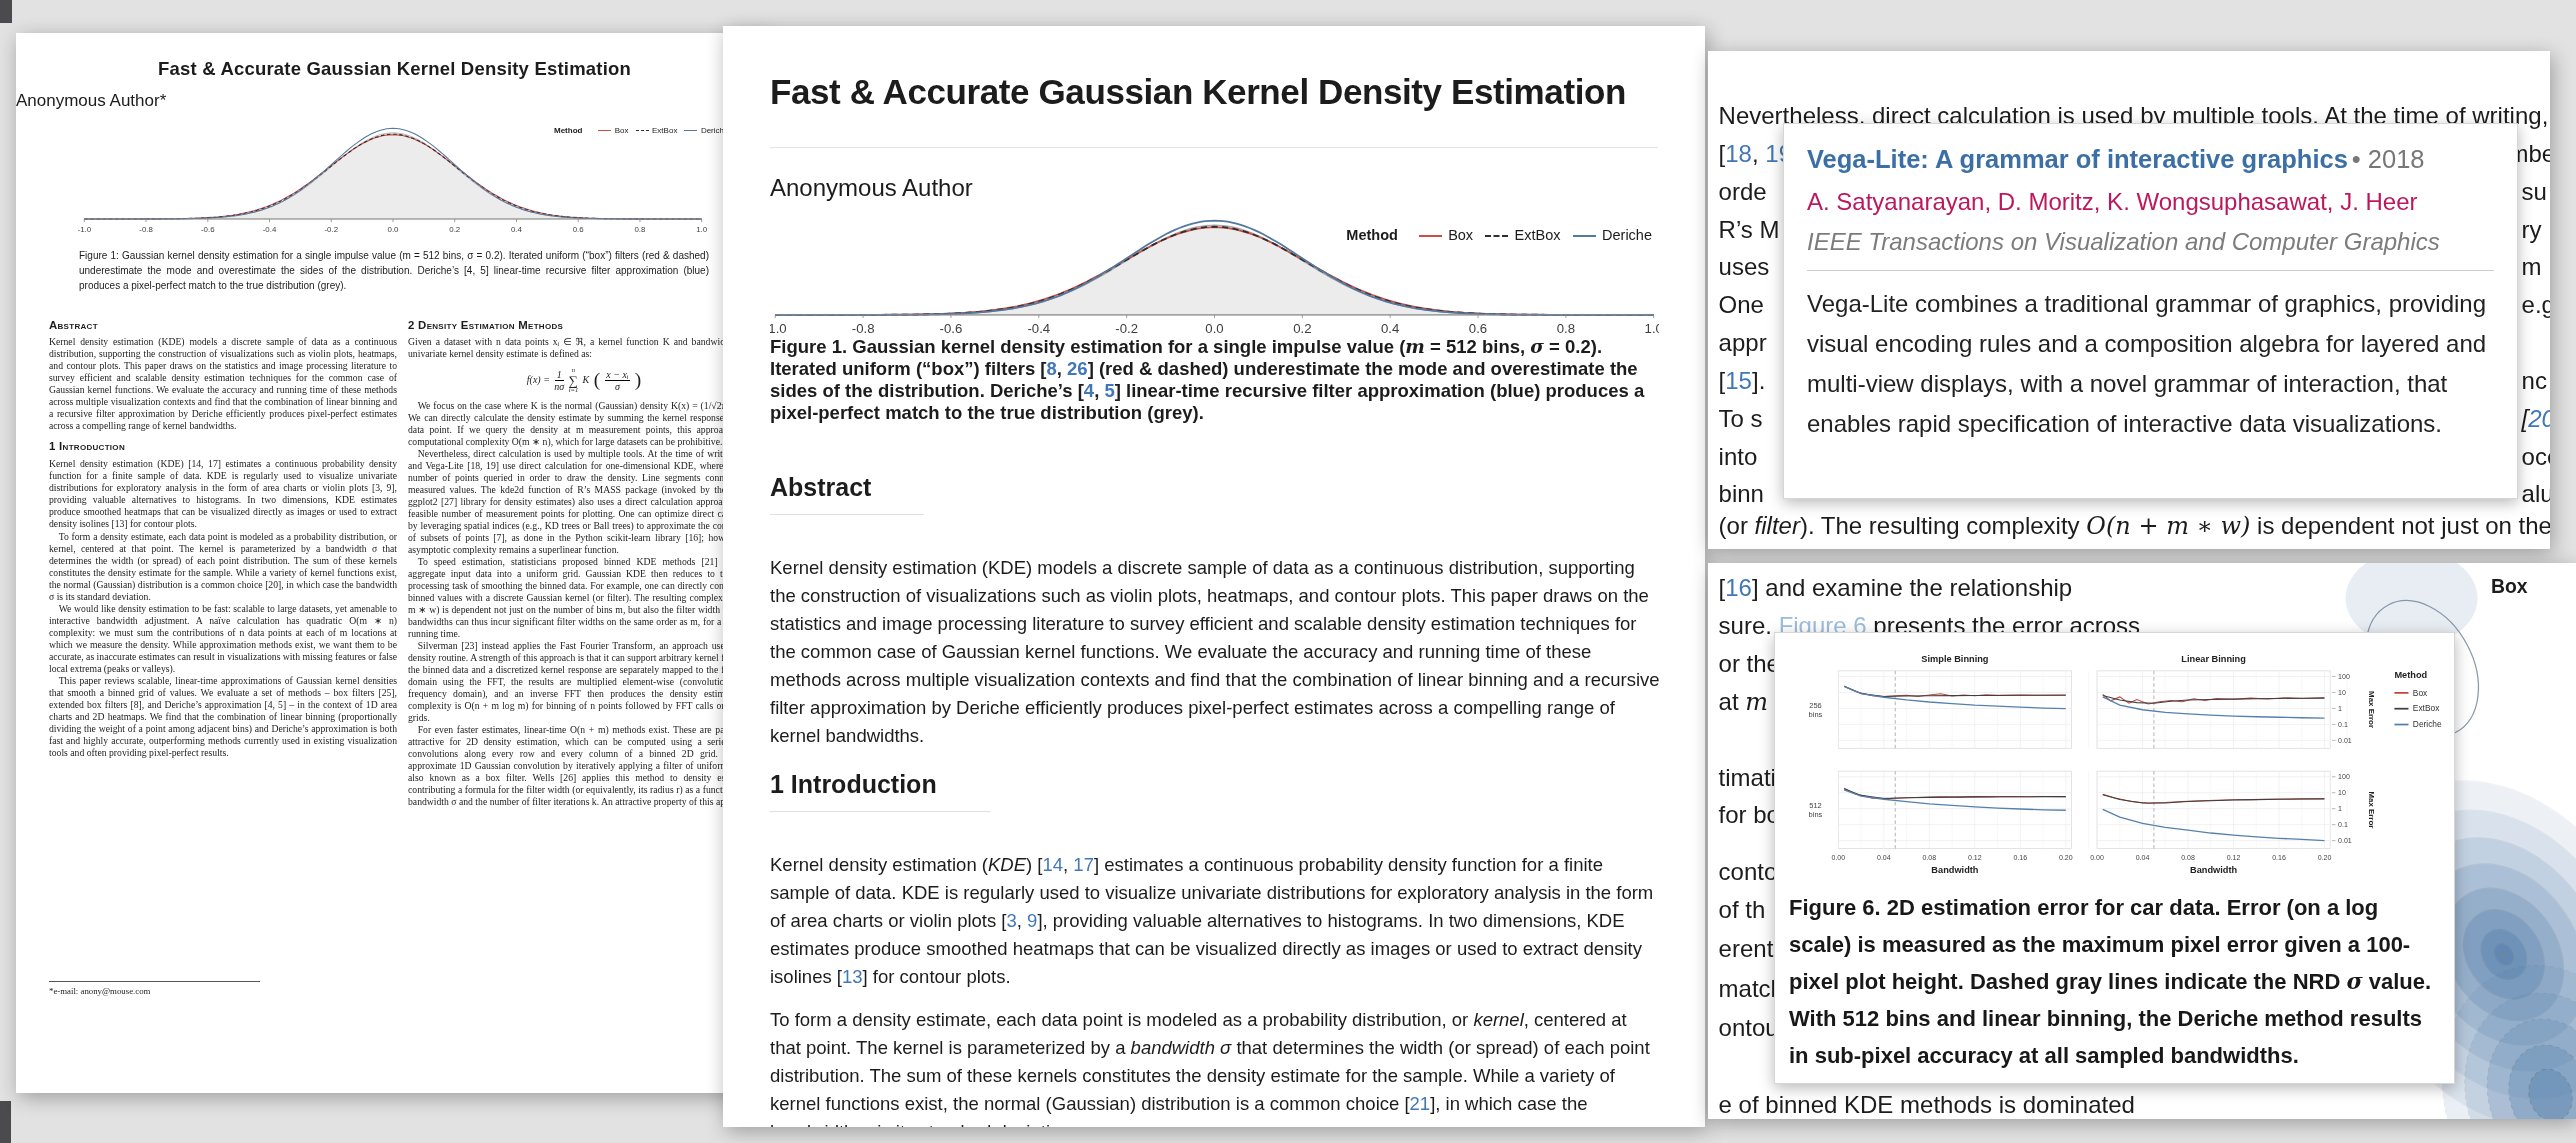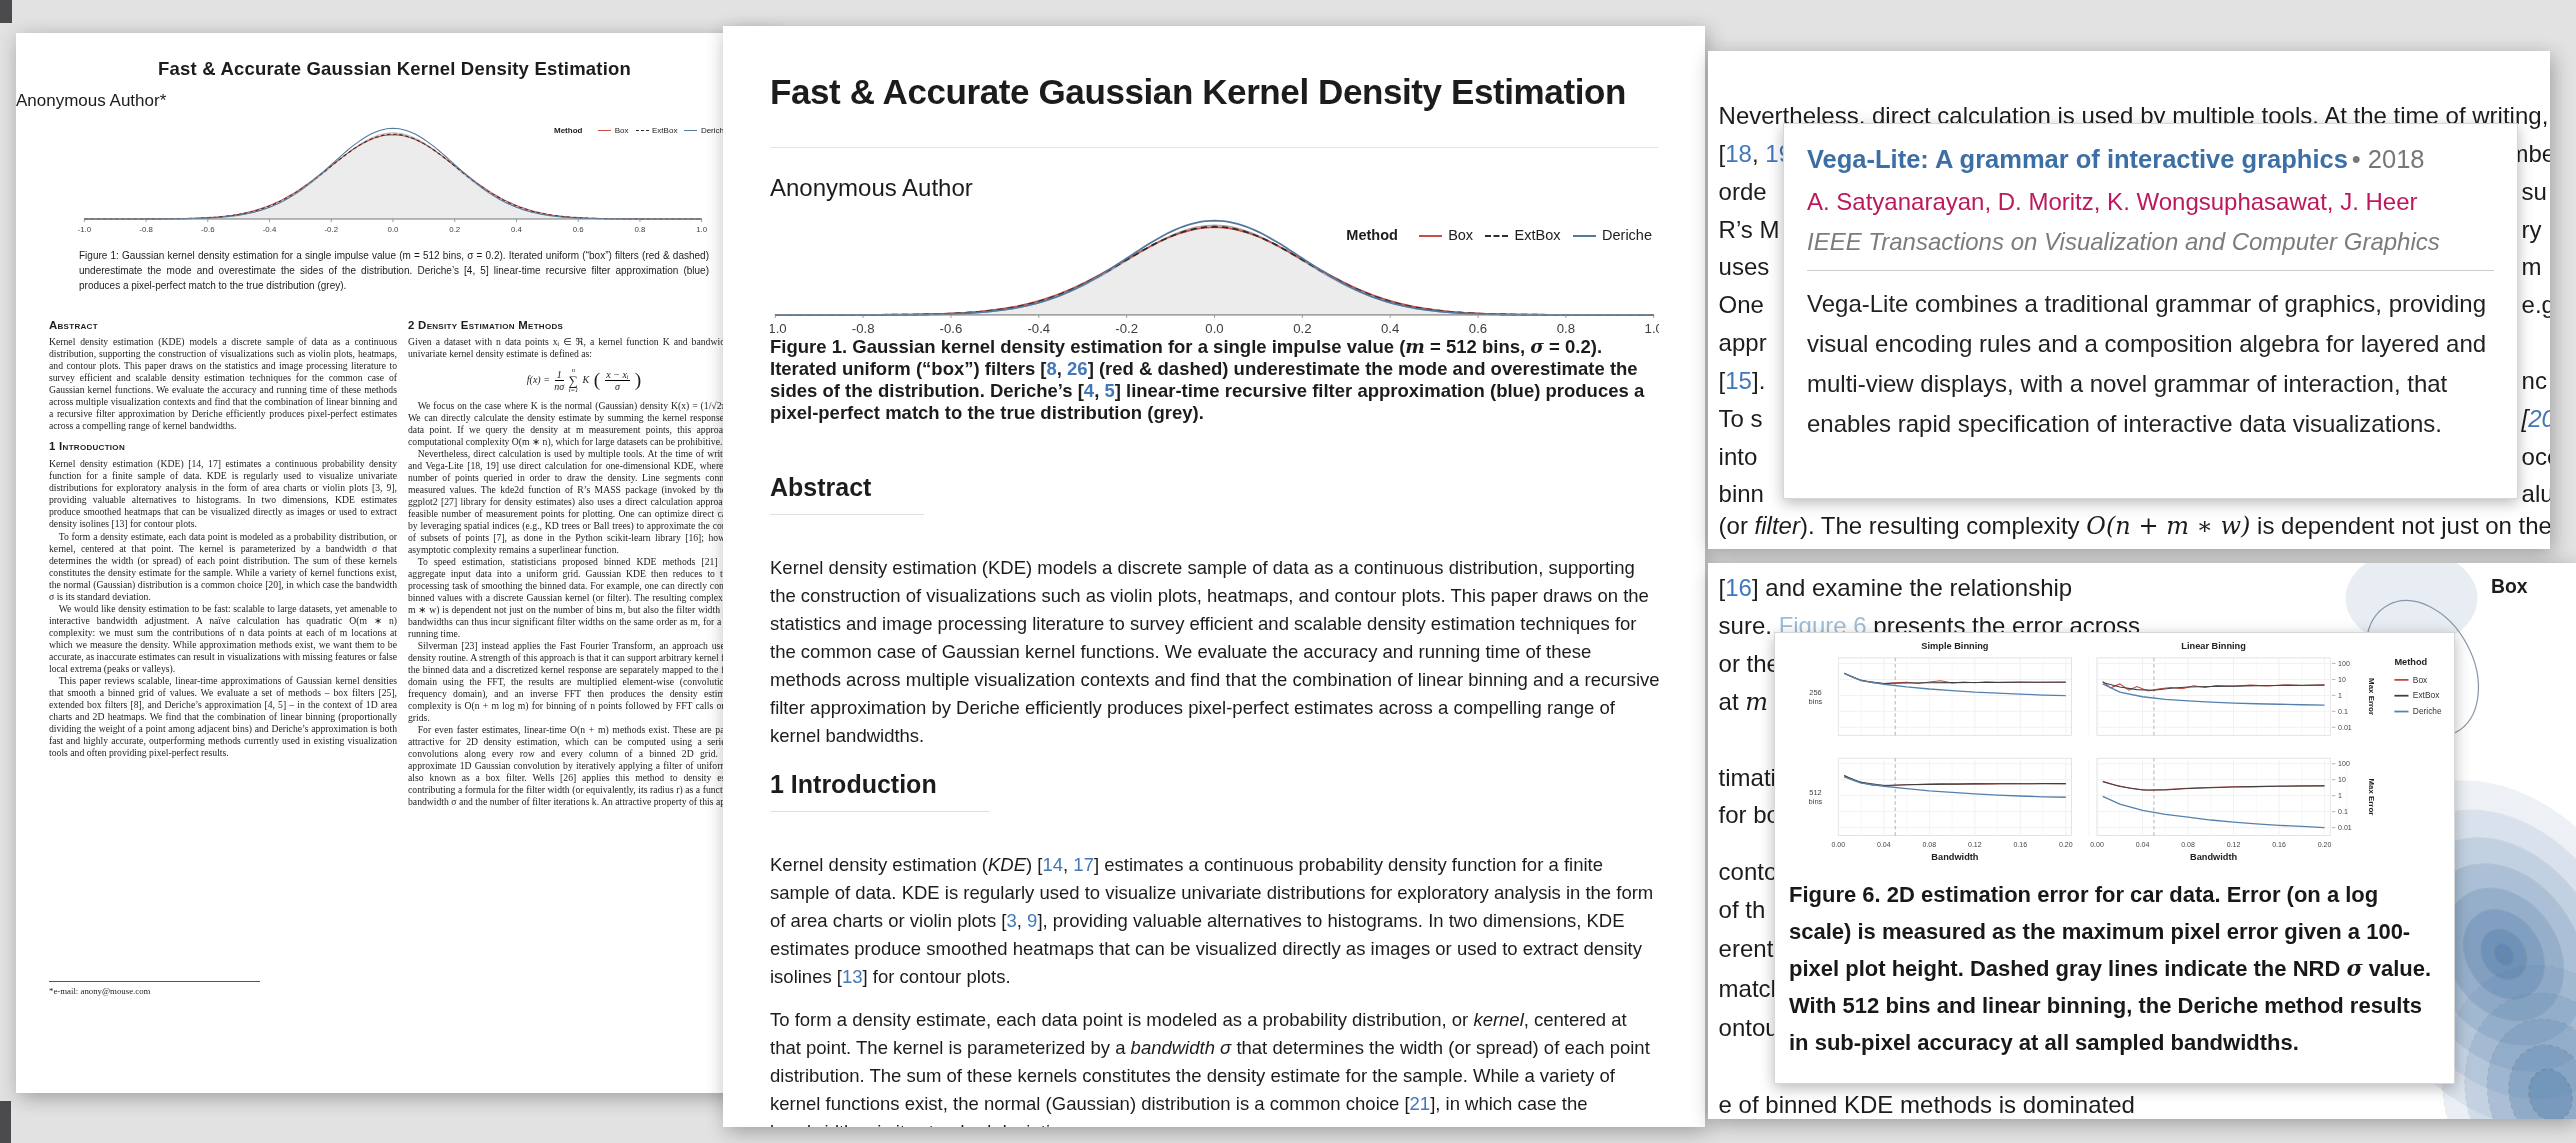--- a/index.html
+++ b/index.html
@@ -60,21 +60,21 @@
   
   #vcard{left:75px;top:72px;width:735px;height:376px;padding:21px 23px;box-sizing:border-box;}
   #vcard .vtitle{font-size:25.5px;font-weight:bold;color:#3b6fa5;}
   #vcard .vyear{font-size:25.5px;color:#777;font-weight:normal;}
   #vcard .vauthors{margin-top:14px;font-size:24px;color:#be185d;}
   #vcard .vvenue{margin-top:12.3px;font-size:24px;color:#7c7c7c;font-style:italic;}
   #vcard .vrule{margin-top:14px;border-top:0.9px solid #ccc;}
   #vcard .vabs{margin-top:12.3px;font-size:24px;line-height:40px;color:#222;}
 
   
-  #fcard{left:66px;top:69px;width:681px;height:452px;padding:2px 14px;box-sizing:border-box;}
+  #fcard{left:66px;top:69px;width:681px;height:452px;padding:15px 14px;box-sizing:border-box;}
   #fcard .fcap{margin-top:10.6px;width:651px;font-size:22px;font-weight:bold;line-height:37px;color:#181818;}
 
   
   .sg-ref{color:#4277b8;}
   .sg-flink{color:#9dbdda;}
   .sg-i{font-style:italic;text-align:center;}
   .sg-m{font-family:"DejaVu Serif",serif;font-style:italic;}
 
   
   .lg-title{font-weight:bold;margin-right:8.8px;}

